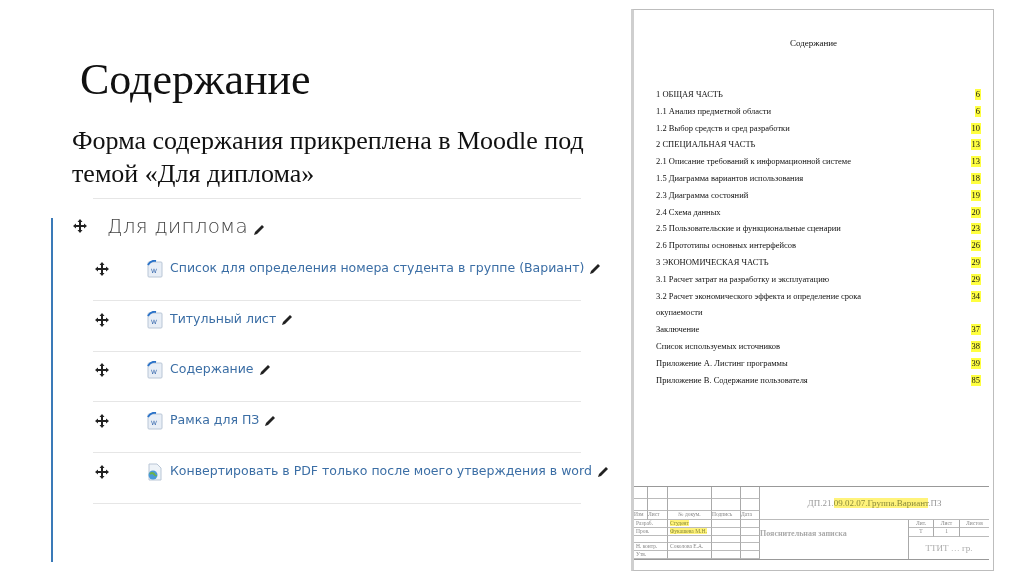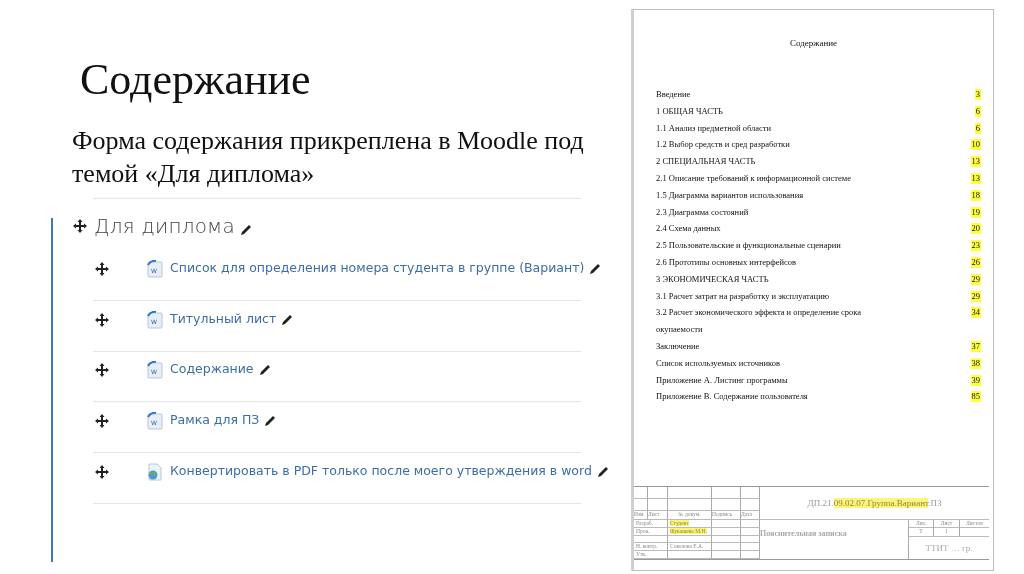--- a/index.html
+++ b/index.html
@@ -4,21 +4,21 @@
   <style>
     html, body { margin:0; padding:0; }
     body { width:1024px; height:574px; background:#ffffff; position:relative; overflow:hidden; font-family:"Liberation Sans", sans-serif; }
     .slide-title { position:absolute; left:80px; top:58px; font-family:"Liberation Serif", serif; font-size:44px; color:#111; line-height:1; }
     .slide-subtitle { position:absolute; left:72px; top:124px; width:540px; font-family:"Liberation Serif", serif; font-size:26px; color:#111; line-height:33px; }
     .moodle { position:absolute; left:40px; top:198px; width:545px; height:366px; }
     .moodle .topline { position:absolute; left:53px; top:0; width:488px; height:1px; background:#e6e6e6; }
     .moodle .accent-bar { position:absolute; left:11px; top:20px; width:2px; height:344px; background:#3a7ab8; }
     .section-head { position:absolute; left:33px; top:16px; display:flex; align-items:center; }
     .move-icon { display:inline-block; width:14px; height:14px; }
-    .section-title { margin-left:7px; font-size:20px; color:#444; font-family:"DejaVu Sans", sans-serif; font-weight:300; letter-spacing:0.2px; }
+    .section-title { margin-left:20px; font-size:20px; color:#444; font-family:"DejaVu Sans", sans-serif; font-weight:300; letter-spacing:0.2px; }
     .pencil-icon { display:inline-block; width:11px; height:11px; margin-left:6px; }
     .activity { position:absolute; left:53px; width:488px; height:50px; border-bottom:1px solid #e6e6e6; }
     .activity .move-icon { position:absolute; left:2px; top:12px; }
     .activity .file-icon { position:absolute; left:54px; top:10px; width:16px; height:18px; }
     .activity .link { position:absolute; left:77px; top:10px; font-size:12.5px; color:#3b6ea5; white-space:nowrap; display:flex; align-items:center; font-family:"DejaVu Sans", sans-serif; }
     .doc { position:absolute; left:631px; top:9px; width:359px; height:560px; border:1px solid #bdbdbd; border-left:3px solid #cfcfcf; background:#fff; }
     .doc-title { position:absolute; left:0; right:0; top:28px; text-align:center; font-family:"Liberation Serif", serif; font-size:9px; color:#111; }
     .toc { position:absolute; left:22px; top:76px; width:325px; }
     .toc-row { position:relative; height:16.8px; font-family:"Liberation Serif", serif; font-size:8.5px; color:#111; line-height:16.8px; }
     .toc-row .pg { position:absolute; right:0; top:3px; background:#ffff40; line-height:11px; padding:0 1px; font-size:8.5px; }
@@ -132,21 +132,20 @@
         <span class="pencil-icon"><svg width="11" height="11" viewBox="0 0 11 11">
             <path d="M0 11 L1 8 L8 1 L10 3 L3 10 Z" fill="#222"></path>
           </svg></span>
       </span>
   </div>
 </div>
 
 <div class="doc">
   <div class="doc-title">Содержание</div>
   <div class="toc" id="toc">
-      <div class="toc-row"><span>Введение</span><span class="pg">3</span></div>
       <div class="toc-row"><span>1 ОБЩАЯ ЧАСТЬ</span><span class="pg">6</span></div>
       <div class="toc-row"><span>1.1 Анализ предметной области</span><span class="pg">6</span></div>
       <div class="toc-row"><span>1.2 Выбор средств и сред разработки</span><span class="pg">10</span></div>
       <div class="toc-row"><span>2 СПЕЦИАЛЬНАЯ ЧАСТЬ</span><span class="pg">13</span></div>
       <div class="toc-row"><span>2.1 Описание требований к информационной системе</span><span class="pg">13</span></div>
       <div class="toc-row"><span>1.5 Диаграмма вариантов использования</span><span class="pg">18</span></div>
       <div class="toc-row"><span>2.3 Диаграмма состояний</span><span class="pg">19</span></div>
       <div class="toc-row"><span>2.4 Схема данных</span><span class="pg">20</span></div>
       <div class="toc-row"><span>2.5 Пользовательские и функциональные сценарии</span><span class="pg">23</span></div>
       <div class="toc-row"><span>2.6 Прототипы основных интерфейсов</span><span class="pg">26</span></div>

